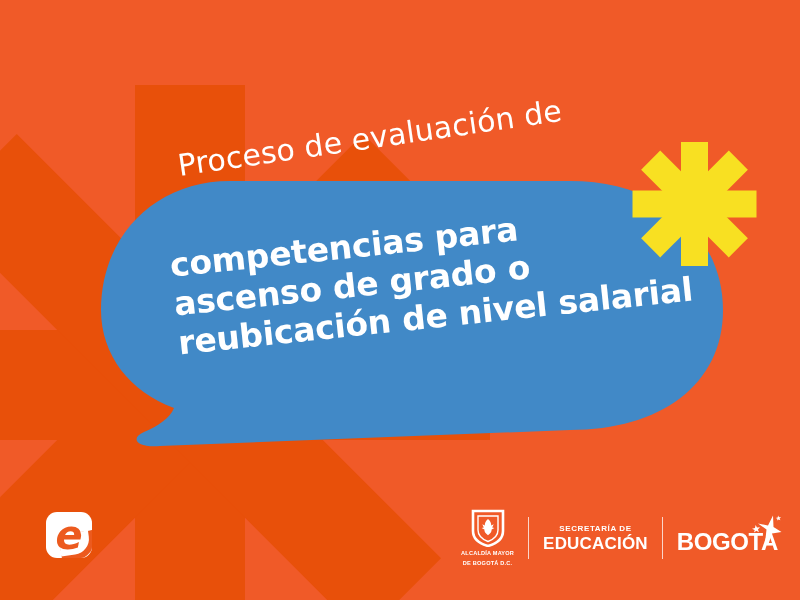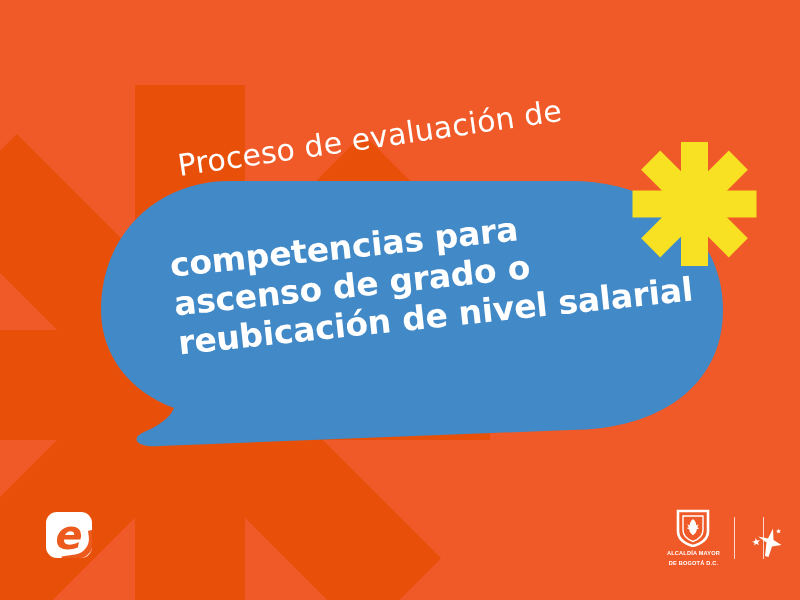--- a/index.html
+++ b/index.html
@@ -280,26 +280,31 @@
         <path d="M17,10 C14.6,12 13.6,14.4 13.8,16.6 L11.3,15.3 L12.8,18.4 L10.6,19 L13.4,20.6
                  C13.2,22.6 14.4,24.6 17,26.2 C19.6,24.6 20.8,22.6 20.6,20.6 L23.4,19 L21.2,18.4
                  L22.7,15.3 L20.2,16.6 C20.4,14.4 19.4,12 17,10 Z" fill="#FFFFFF"></path>
       </svg>
       <div class="cap">ALCALDÍA MAYOR</div>
       <div class="cap">DE BOGOTÁ D.C.</div>
     </div>
 
     <div class="divider"></div>
 
+    <div id="sed-block">
+      <div class="sed-top">SECRETARÍA DE</div>
+      <div class="sed-bot">EDUCACIÓN</div>
+    </div>
 
     <div class="divider"></div>
 
     <div id="bogota-block">
       <svg class="star-svg" width="40" height="30" viewBox="0 0 40 30" aria-hidden="true">
         <path d="M23,28 L24.5,14.5 L16,8.5 L26,10.5 L31,0.5 L31.5,12 L39.5,17 L30,18.5 L26.5,29 Z" fill="#FFFFFF"></path>
         <path d="M12,17.5 L14.4,15.8 L17,17.2 L15.9,14.4 L18,12.3 L15,12.6 L13.6,10 L13,12.9 L10,13.7 L12.7,14.9 Z" fill="#FFFFFF"></path>
         <path d="M35,5.5 L36.6,4.4 L38.4,5.3 L37.6,3.5 L39,2.1 L37,2.3 L36.1,0.6 L35.7,2.5 L33.7,3 L35.5,3.8 Z" fill="#FFFFFF"></path>
       </svg>
+      <div class="bog-word">BOGOTA</div>
     </div>
 
   </div>
 
 </div>
 
 </body></html>

